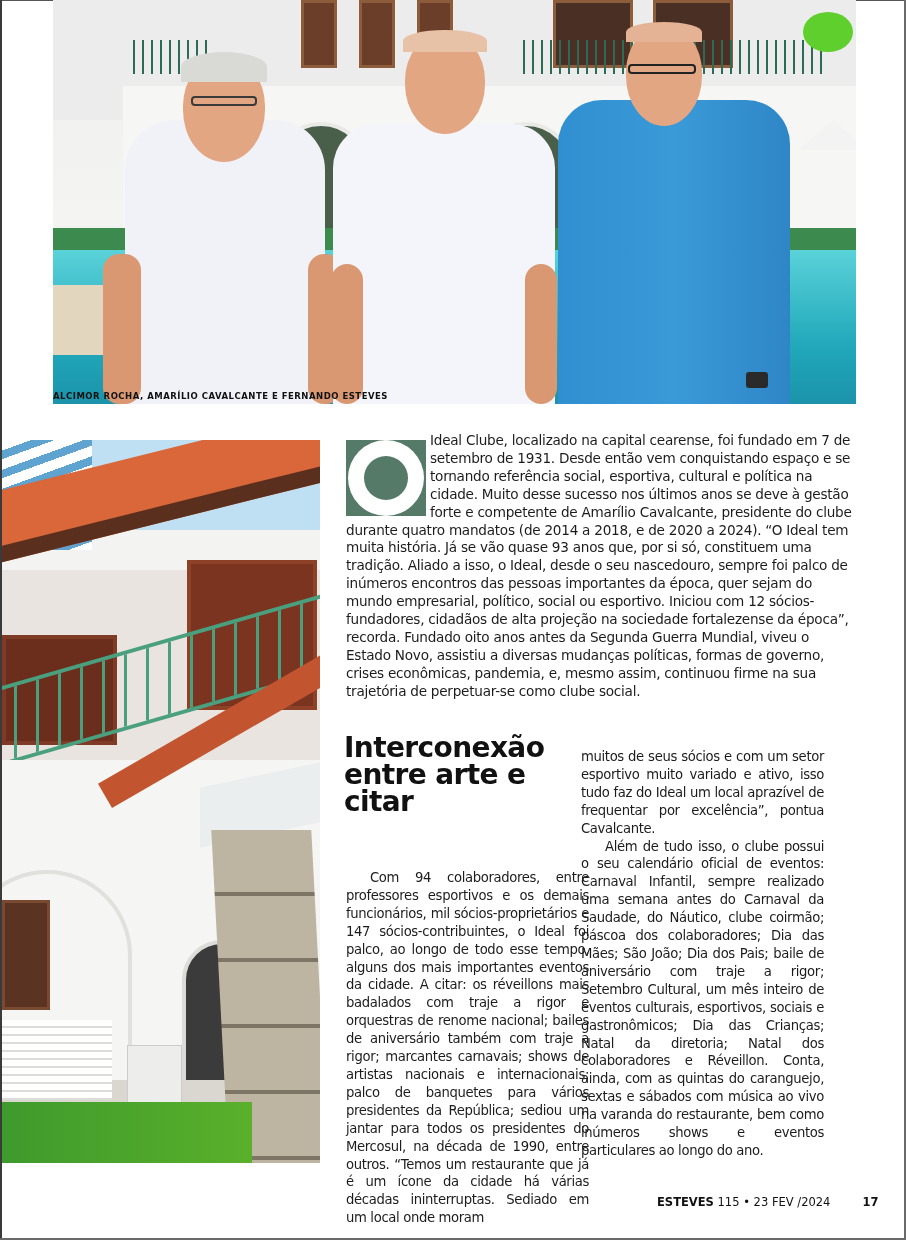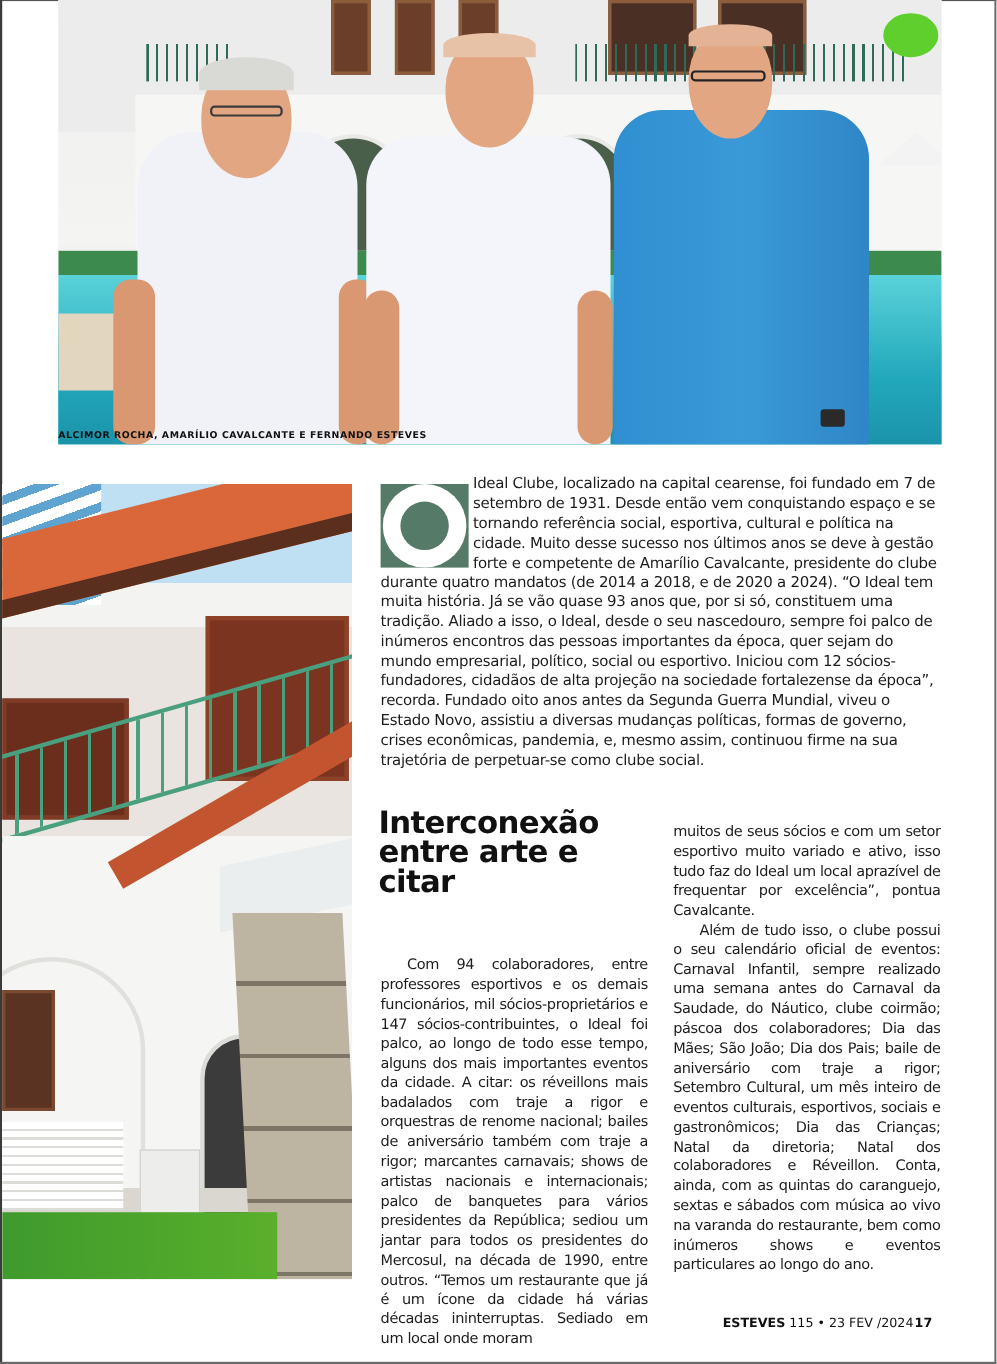--- a/index.html
+++ b/index.html
@@ -116,28 +116,28 @@
     letter-spacing: -0.6px; color: #111;
   }
 
   .col {
     position: absolute; font-family: "DejaVu Sans", sans-serif; font-size: 13.2px; line-height: 17.9px;
     color: #1c1c1c; text-align: justify; letter-spacing: -0.35px;
   }
   .col p { text-indent: 24px; }
   .col p.noindent { text-indent: 0; }
   .col1 { left: 346px; top: 822px; width: 243px; margin-top: 47px; }
-  .col2 { left: 612px; top: 748px; width: 243px; }
+  .col2 { left: 581px; top: 748px; width: 243px; }
 
   .footer {
     position: absolute; left: 657px; top: 1195px; font-family: "DejaVu Sans", sans-serif;
     font-size: 11.5px; color: #111; white-space: nowrap;
   }
   .footer .brand { font-weight: bold; }
-  .footer .page { font-weight: bold; margin-left: 1px; }
+  .footer .page { font-weight: bold; margin-left: 32px; }
 </style>
 </head>
 <body>
 
 <div class="frame-top"></div>
 <div class="frame-left"></div>
 <div class="frame-right"></div>
 <div class="frame-bottom"></div>
 
 <div class="hero">

